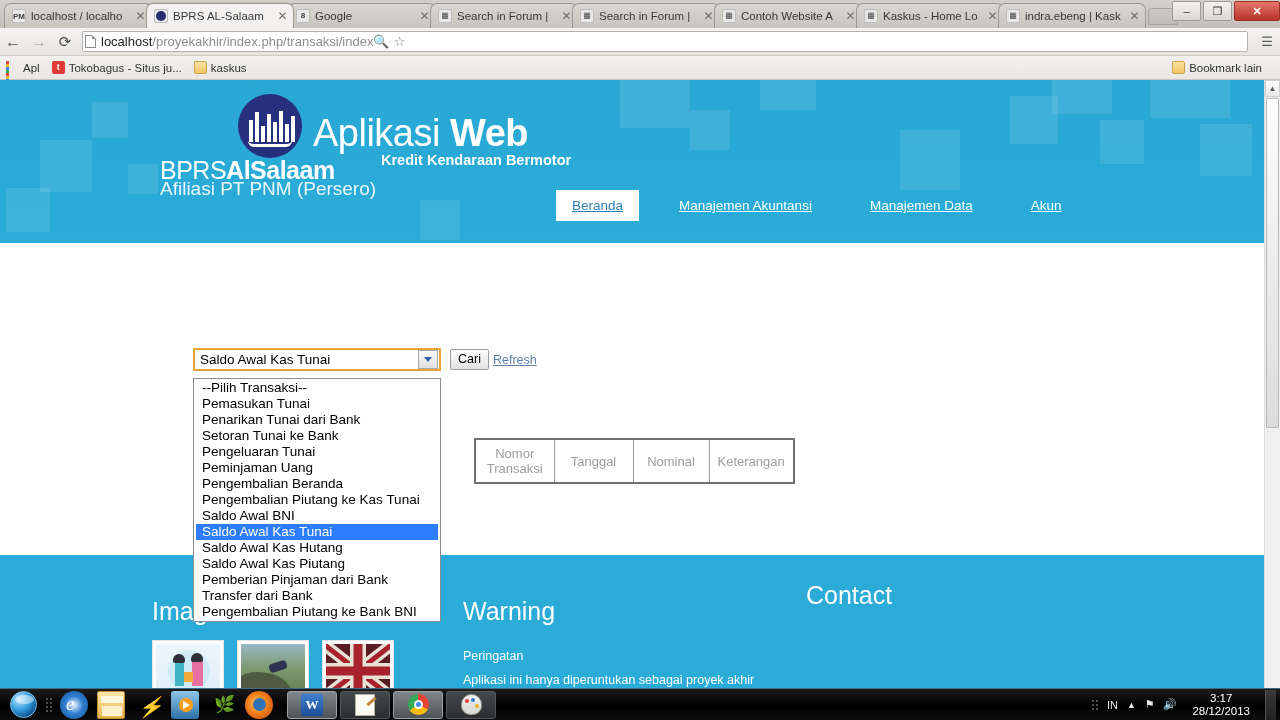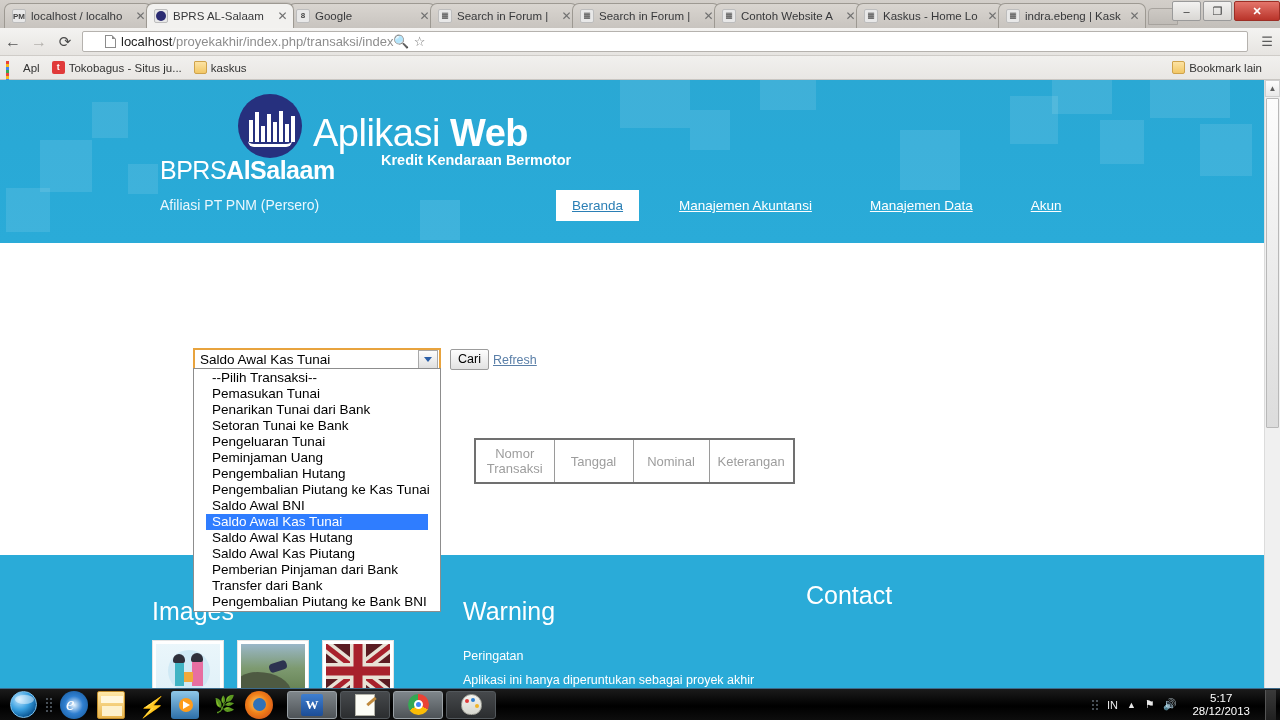--- a/index.html
+++ b/index.html
@@ -54,21 +54,21 @@
                border:1px solid #a7a39e; border-radius:4px 4px 0 0; }
 
   
   .toolbar { position:absolute; left:0; top:28px; width:1280px; height:28px;
              background:linear-gradient(#f4f3f1,#e6e4e1); border-bottom:1px solid #cfccc8; display:flex; align-items:center; }
   .navbtn { width:26px; height:26px; display:flex; align-items:center; justify-content:center;
             font-size:16px; color:#555; }
   .navbtn.fwd { color:#b4b1ad; }
   .navbtn.reload { font-size:15px; color:#4a4a4a; }
   .omnibox { flex:1 1 auto; height:21px; margin:0 6px 0 4px; background:#fff; border:1px solid #b5b2ae;
-             border-radius:2px; display:flex; align-items:center; padding:0 20px; }
+             border-radius:2px; display:flex; align-items:center; padding:0 0; }
   .omnibox .pageicon { width:11px; height:13px; border:1px solid #8c8c8c; background:#fff; margin:0 5px 0 2px;
                        position:relative; }
   .omnibox .pageicon:after{content:"";position:absolute;right:-1px;top:-1px;border-width:0 4px 4px 0;
                        border-style:solid;border-color:#fff #fff #8c8c8c #8c8c8c;}
   .urltext { font-size:13px; color:#8d8d8d; font-family:"Liberation Sans",sans-serif; white-space:nowrap; }
   .urltext b { color:#222; font-weight:normal; }
   .omniright { display:flex; align-items:center; gap:4px; padding-right:2px; }
   .omniright .ic { font-size:13px; color:#777; }
   .menubtn { width:26px; text-align:center; font-size:13px; color:#5a5a5a; }
 
@@ -101,43 +101,43 @@
   .hdr-squares { position:absolute; inset:0; }
   .hdr-squares i { position:absolute; display:block; background:rgba(255,255,255,.10); }
   .logo-wrap { position:absolute; left:160px; top:14px; width:165px; color:#fff; }
   .logo-circle { position:absolute; left:78px; top:0; width:64px; height:64px; border-radius:50%; background:#26307e; }
   .logo-circle .bars { position:absolute; left:11px; top:14px; display:flex; align-items:flex-end; gap:2px; height:34px; }
   .logo-circle .bars i { display:block; width:4px; background:#fff; }
   .logo-circle .arc { position:absolute; left:10px; bottom:11px; width:44px; height:6px; border-bottom:3px solid #fff; border-radius:0 0 40px 40px; }
   .logo-txt1 { position:absolute; left:0; top:62px; font-size:25px; letter-spacing:-.5px; white-space:nowrap; }
   .logo-txt1 .thin { font-weight:400; }
   .logo-txt1 .bold { font-weight:bold; }
-  .logo-txt2 { position:absolute; left:0; top:103px; font-size:14px; white-space:nowrap; color:#eaf7fd; }
+  .logo-txt2 { position:absolute; left:0; top:84px; font-size:19px; white-space:nowrap; color:#eaf7fd; }
   .app-title { position:absolute; left:313px; top:32px; font-size:38px; color:#fff; font-weight:400; white-space:nowrap; letter-spacing:-.5px;}
   .app-title b { font-weight:bold; }
   .app-sub { position:absolute; left:381px; top:72px; font-size:14.5px; color:#fff; font-weight:bold; white-space:nowrap;}
 
   .nav { position:absolute; left:556px; top:110px; display:flex; align-items:flex-start; }
   .nav a { display:block; font-size:13.5px; color:#fff; text-decoration:underline; white-space:nowrap; padding:8px 0; }
   .nav .navitem { padding:0 16px; }
   .nav .navitem.active { background:#fff; }
   .nav .navitem.active a { color:#2b7fb5; }
 
   
   .content { position:absolute; left:0; top:163px; width:1264px; height:312px; background:#fff; }
   .selectbox { position:absolute; left:193px; top:268px; width:248px; height:23px;
                border:2px solid #e8a33d; background:#fff; display:flex; align-items:center; }
   .selectbox .sval { flex:1 1 auto; font-size:13.5px; color:#000; padding-left:5px; white-space:nowrap; }
   .selectbox .sarrow { width:20px; height:19px; margin-right:1px; background:linear-gradient(#fdfdfd,#dfdfdf);
                        border:1px solid #a9a9a9; display:flex; align-items:center; justify-content:center; }
   .selectbox .sarrow b { display:block; width:0;height:0;border-left:4px solid transparent;border-right:4px solid transparent;
                          border-top:5px solid #2b5fa8; }
 
-  .dropdown { position:absolute; left:193px; top:288px; width:248px; background:#fff;
-              border:1px solid #8d8d8d; z-index:40; padding:1px 12px; }
+  .dropdown { position:absolute; left:193px; top:298px; width:248px; background:#fff;
+              border:1px solid #8d8d8d; z-index:40; padding:1px 2px; }
   .dropdown .opt { font-size:13.5px; color:#000; line-height:16px; padding:0 0 0 6px; white-space:nowrap; }
   .dropdown .opt.sel { background:#2f7dff; color:#fff; }
 
   .btn-cari { position:absolute; left:450px; top:269px; min-width:36px; height:21px; padding:0 7px;
               font-size:12.5px; background:linear-gradient(#fdfdfd,#e2e2e2); border:1px solid #9c9c9c;
               border-radius:2px; color:#000; line-height:19px; }
   .lnk-refresh { position:absolute; left:493px; top:273px; font-size:12.5px; color:#5a7fa8; text-decoration:underline; }
 
   .page-title { position:absolute; left:475px; top:305px; width:315px; text-align:center;
                 font-size:27px; color:#3b3b3b; font-weight:400; }
@@ -445,21 +445,21 @@
         </span>
     </div>
 
     <div class="dropdown">
       <div class="opt">--Pilih Transaksi--</div>
       <div class="opt">Pemasukan Tunai</div>
       <div class="opt">Penarikan Tunai dari Bank</div>
       <div class="opt">Setoran Tunai ke Bank</div>
       <div class="opt">Pengeluaran Tunai</div>
       <div class="opt">Peminjaman Uang</div>
-      <div class="opt">Pengembalian Hutang</div>
+      <div class="opt">Pengembalian Beranda</div>
       <div class="opt">Pengembalian Piutang ke Kas Tunai</div>
       <div class="opt">Saldo Awal BNI</div>
       <div class="opt sel">Saldo Awal Kas Tunai</div>
       <div class="opt">Saldo Awal Kas Hutang</div>
       <div class="opt">Saldo Awal Kas Piutang</div>
       <div class="opt">Pemberian Pinjaman dari Bank</div>
       <div class="opt">Transfer dari Bank</div>
       <div class="opt">Pengembalian Piutang ke Bank BNI</div>
     </div>
 
@@ -539,18 +539,18 @@
         <i></i>
         <i></i>
         <i></i>
         <i></i>
       </span>
     <span class="lang">IN</span>
     <span style="font-size:9px;">▲</span>
     <span>⚑</span>
     <span>🔊</span>
     <span class="clock">
-      <div>5:17</div>
+      <div>3:17</div>
       <div>28/12/2013</div>
     </span>
     <span class="showdesk"></span>
   </div>
 </div>
 
 </body></html>

